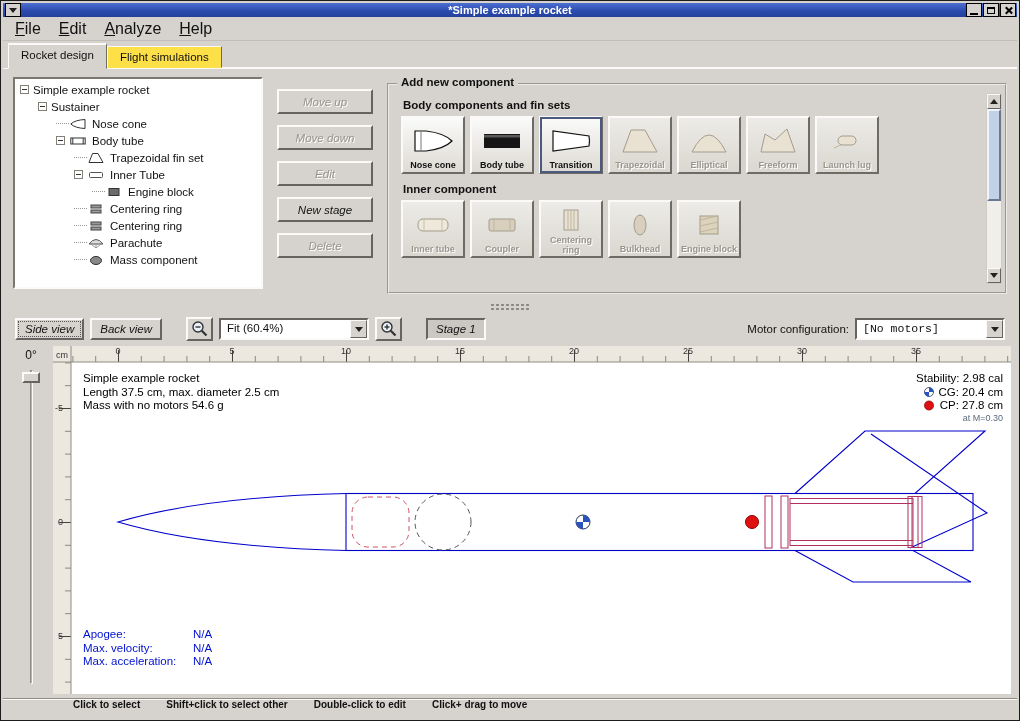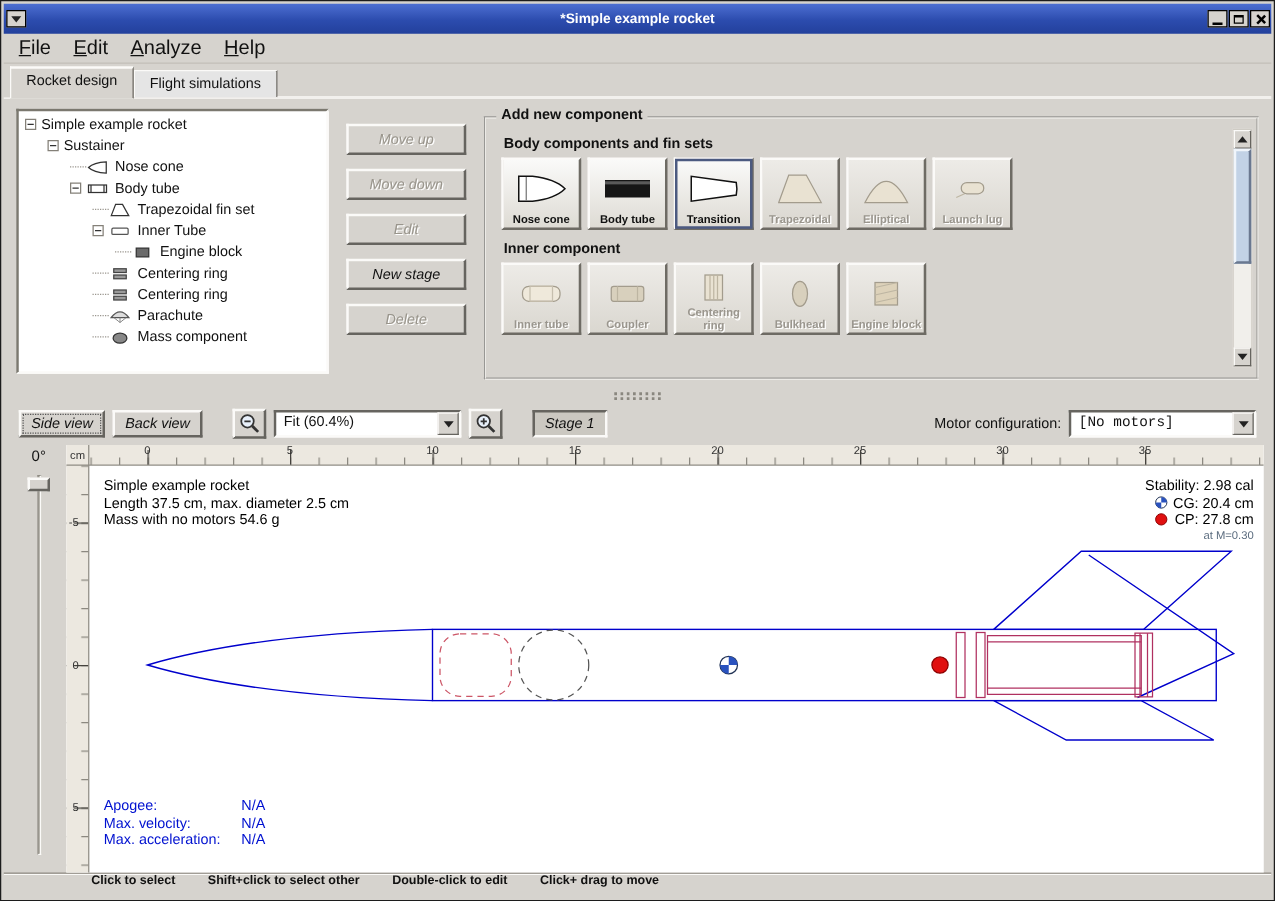--- a/index.html
+++ b/index.html
@@ -4,21 +4,21 @@
 <style>
   * { box-sizing: border-box; margin: 0; padding: 0; }
   html,body { width:1020px; height:721px; }
   body { font-family:"Liberation Sans","DejaVu Sans",sans-serif; font-size:11.5px; color:#111;
          -webkit-user-select:none; user-select:none; background:#7a7a7a; }
 
   .window { width:1020px; height:721px; background:#d6d3ce; border:1px solid #1c1c1c;
             padding:2px; display:flex; flex-direction:column; overflow:hidden; }
 
   
-  .titlebar { height:24px; background:linear-gradient(180deg,#4d6fd2 0%,#2c4cae 55%,#23409c 100%);
+  .titlebar { height:14px; background:linear-gradient(180deg,#4d6fd2 0%,#2c4cae 55%,#23409c 100%);
               display:flex; align-items:center; position:relative; flex:0 0 auto; }
   .titlebar .title { position:absolute; left:0; right:0; text-align:center; color:#fff;
                      font-weight:bold; font-size:11px; line-height:18px; }
   .win-btn { width:16px; height:14px; background:#d6d3ce; border:1px solid #000;
              display:flex; align-items:center; justify-content:center; position:relative; z-index:2; }
   .win-menu { margin-left:2px; }
   .win-menu .tri { width:0; height:0; border-left:4px solid transparent; border-right:4px solid transparent;
                    border-top:5px solid #222; }
   .win-controls { margin-left:auto; display:flex; gap:1px; margin-right:1px; z-index:2; }
   .g-min { width:8px; height:2px; background:#000; margin-top:7px; }
@@ -29,21 +29,21 @@
 
   
   .menubar { height:24px; display:flex; align-items:center; padding-left:4px; gap:2px;
              border-bottom:1px solid #c2bfb8; flex:0 0 auto; }
   .menu-item { display:inline-block; padding:3px 8px; font-size:16px; }
   .menu-item::first-letter { text-decoration:underline; }
 
   
   .tabrow { height:27px; display:flex; align-items:flex-end; padding-left:5px; flex:0 0 auto; }
   .tab { padding:4px 12px; border:1px solid; border-color:#fbfaf8 #6e6b64 transparent #fbfaf8;
-         background:#e5e5e5; height:22px; font-size:11.5px; }
+         background:#fde047; height:22px; font-size:11.5px; }
   .tab.active { background:#d6d3ce; height:26px; font-weight:normal; border-top:2px solid #fbfaf8;
                 position:relative; z-index:2; margin-bottom:-1px; }
   .tab-underline { flex:1; border-bottom:1px solid #fbfaf8; }
 
   
   .top-section { height:232px; display:flex; padding:8px 8px 4px 10px; border-top:1px solid #fbfaf8; flex:0 0 auto; }
 
   .tree-panel { width:250px; height:212px; background:#fff; border:2px solid;
                 border-color:#7b786f #fbfaf8 #fbfaf8 #7b786f; overflow:hidden; padding:2px 0 0 2px; }
   .tree-row { display:flex; align-items:center; height:17px; white-space:nowrap; cursor:default; }
@@ -311,20 +311,28 @@
           </span>
           <span class="comp-lbl">Trapezoidal</span>
         </button>
         <button class="comp-btn disabled" disabled="">
           <span class="comp-ico">
             <svg width="44" height="30" viewBox="0 0 44 30">
                 <path d="M5,26 Q22,-8 39,26 Z" fill="#e9e2d2" stroke="#a39c8d"></path>
               </svg>
           </span>
           <span class="comp-lbl">Elliptical</span>
+        </button>
+        <button class="comp-btn disabled" disabled="">
+          <span class="comp-ico">
+            <svg width="44" height="30" viewBox="0 0 44 30">
+                <path d="M5,26 L9,8 L19,14 L31,3 L39,26 Z" fill="#e9e2d2" stroke="#a39c8d"></path>
+              </svg>
+          </span>
+          <span class="comp-lbl">Freeform</span>
         </button>
         <button class="comp-btn disabled" disabled="">
           <span class="comp-ico">
             <svg width="44" height="30" viewBox="0 0 44 30">
                 <path d="M9,22 L31,12" stroke="#bdb5a2" fill="none"></path>
                 <rect x="13" y="10" width="18" height="9" rx="4.5" fill="#e9e2d2" stroke="#a39c8d"></rect>
               </svg>
           </span>
           <span class="comp-lbl">Launch lug</span>
         </button>

